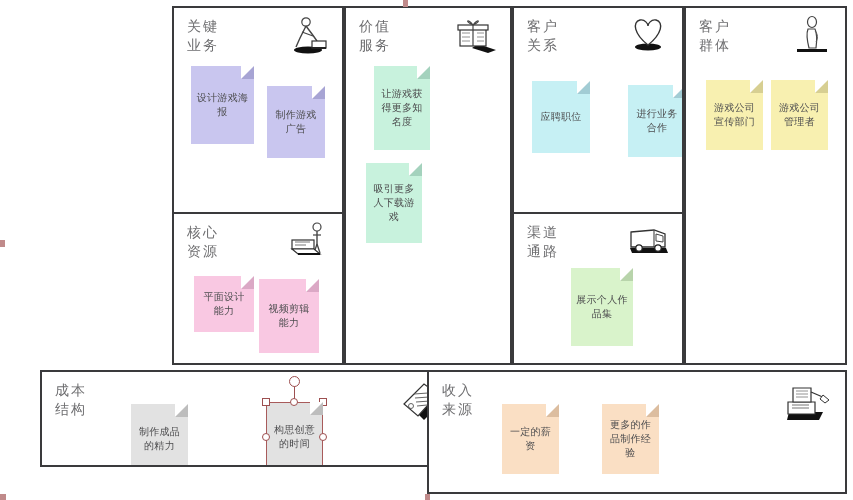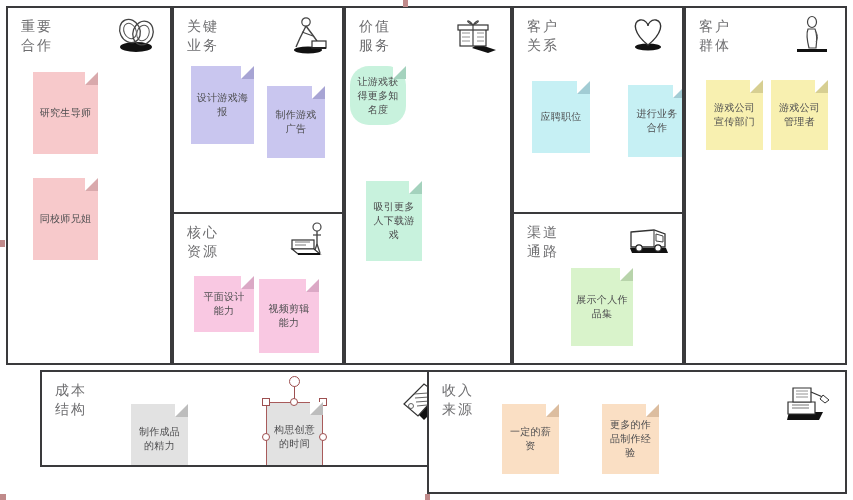--- a/index.html
+++ b/index.html
@@ -81,43 +81,20 @@
   }
 
   
   .edge-mark{position:absolute;background:#c08a8a;}
 </style>
 </head>
 <body>
 
 <div id="canvas">
 
-  <div class="panel" style="left:6px;top:6px;width:166px;height:359px;">
-    <div class="panel-head">重要
-合作</div>
-    <div class="panel-icon">
-      <svg viewBox="0 0 48 42">
-        <ellipse cx="24" cy="33" rx="16" ry="5" fill="#111"></ellipse>
-        <ellipse cx="18" cy="17" rx="10" ry="12" fill="#fff" stroke="#444" stroke-width="1.3" transform="rotate(-25 18 17)"></ellipse>
-        <ellipse cx="18" cy="17" rx="6" ry="8" fill="none" stroke="#555" stroke-width="1" transform="rotate(-25 18 17)"></ellipse>
-        <ellipse cx="31" cy="19" rx="10" ry="12" fill="none" stroke="#444" stroke-width="1.3" transform="rotate(20 31 19)"></ellipse>
-        <ellipse cx="31" cy="19" rx="6" ry="8" fill="none" stroke="#555" stroke-width="1" transform="rotate(20 31 19)"></ellipse>
-      </svg>
-    </div>
-    <div class="notes">
-      <div class="note" style="left:25px;top:64px;width:65px;height:82px;background:#f7c9cb;--fold:#d9a9ac;">
-        <span class="fold"></span>
-        <span class="txt">研究生导师</span>
-      </div>
-      <div class="note" style="left:25px;top:170px;width:65px;height:82px;background:#f7c9cb;--fold:#d9a9ac;">
-        <span class="fold"></span>
-        <span class="txt">同校师兄姐</span>
-      </div>
-    </div>
-  </div>
 
   <div class="panel inner-top" style="left:172px;top:6px;width:172px;height:207px;">
     <div class="panel-head">关键
 业务</div>
     <div class="panel-icon">
       <svg viewBox="0 0 48 42">
         <ellipse cx="24" cy="36" rx="14" ry="3.5" fill="#111"></ellipse>
         <circle cx="22" cy="8" r="4.2" fill="#fff" stroke="#444" stroke-width="1.2"></circle>
         <path d="M22 12 L16 24 L12 33" fill="none" stroke="#444" stroke-width="1.4"></path>
         <path d="M22 12 L28 20 L33 27" fill="none" stroke="#444" stroke-width="1.4"></path>
@@ -174,25 +151,25 @@
         <rect x="8" y="15" width="26" height="17" fill="#fff" stroke="#333" stroke-width="1.2"></rect>
         <rect x="6" y="11" width="30" height="5" fill="#fff" stroke="#333" stroke-width="1.2"></rect>
         <path d="M21 11 L21 32" stroke="#444" stroke-width="1.2"></path>
         <path d="M21 11 C16 4, 12 7, 21 11" fill="#fff" stroke="#444" stroke-width="1.1"></path>
         <path d="M21 11 C26 4, 30 7, 21 11" fill="#fff" stroke="#444" stroke-width="1.1"></path>
         <path d="M10 19 L18 19 M10 23 L18 23 M10 27 L18 27" stroke="#777" stroke-width=".8"></path>
         <path d="M25 19 L32 19 M25 23 L32 23 M25 27 L32 27" stroke="#777" stroke-width=".8"></path>
       </svg>
     </div>
     <div class="notes">
-      <div class="note" style="left:4px;top:58px;width:56px;height:59px;background:#c8f2dd;border-radius:19px;--fold:#a4d2bd;">
+      <div class="note" style="left:28px;top:58px;width:56px;height:84px;background:#c8f2dd;--fold:#a4d2bd;">
         <span class="fold"></span>
         <span class="txt">让游戏获得更多知名度</span>
       </div>
-      <div class="note" style="left:20px;top:155px;width:56px;height:80px;background:#c8f2dd;margin-top:18px;--fold:#a4d2bd;">
+      <div class="note" style="left:20px;top:155px;width:56px;height:80px;background:#c8f2dd;--fold:#a4d2bd;">
         <span class="fold"></span>
         <span class="txt">吸引更多人下载游戏</span>
       </div>
     </div>
   </div>
 
   <div class="panel inner-top" style="left:512px;top:6px;width:172px;height:207px;">
     <div class="panel-head">客户
 关系</div>
     <div class="panel-icon">

